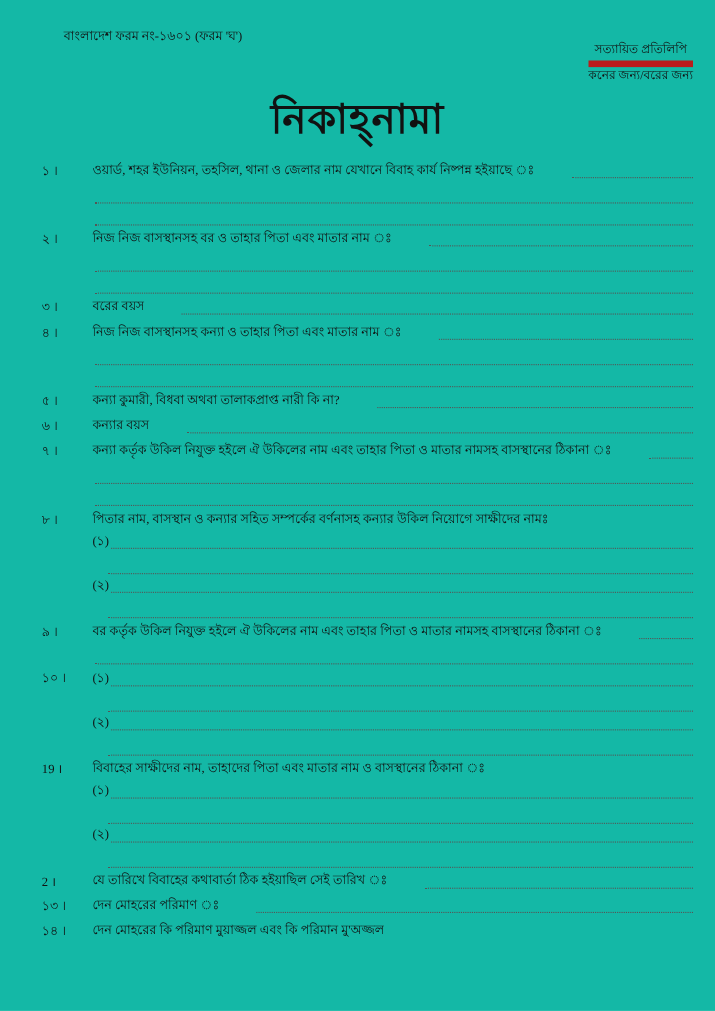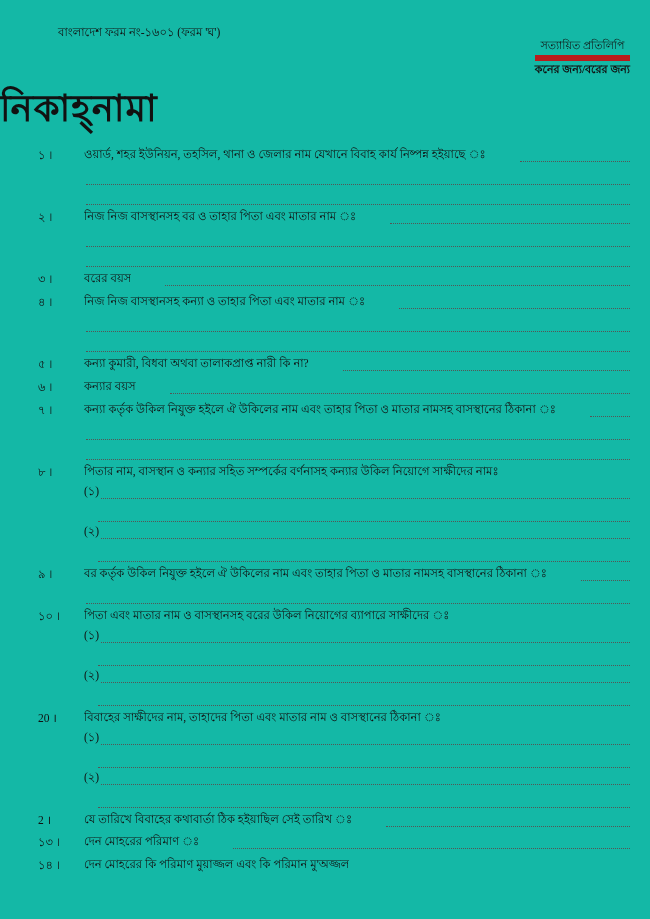--- a/index.html
+++ b/index.html
@@ -14,22 +14,23 @@
     font-size: 11.5px;
     overflow: hidden;
     box-sizing: border-box;
     padding-top: 24px;
   }
   
   .top-row { display:flex; justify-content:space-between; align-items:flex-start; padding: 0 20px 0 58px; }
   .form-no { font-size: 11.5px; white-space: nowrap; }
   .attested-block { margin-top: 15px; text-align: center; font-size: 11px; line-height: 1.25; }
   .attested-block .line-top { padding: 0 4px 2px 4px; border-bottom: 6px solid #b91c1c; }
-  .attested-block .line-bottom { padding-top: 2px; font-weight: bold; }
+  .attested-block .line-bottom { padding-top: 2px; }
   .title {
+    text-align: center;
     font-size: 37px;
     font-weight: bold;
     margin: 2px 0 4px 0;
     letter-spacing: 1px;
   }
   .rule-ref { text-align: center; font-size: 11px; margin-bottom: 5px; }
   .subtitle { text-align: center; font-size: 13px; font-weight: bold; margin-bottom: 12px; }
   
   .items { padding: 0 20px 0 38px; }
   .item { display: flex; margin-bottom: 3px; }
@@ -156,37 +157,34 @@
       <div class="label-line">
         <span class="label">বর কর্তৃক উকিল নিযুক্ত হইলে ঐ উকিলের নাম এবং তাহার পিতা ও মাতার নামসহ বাসস্থানের ঠিকানা ঃ</span>
       <span class="leader"></span>
           </div>
     <div class="dotline"></div>
         </div>
   </div>
       <div class="item">
     <div class="item-num">১০ ।</div>
     <div class="item-body">
-      <div class="label-line">
-        <span class="label">পিতা এবং মাতার নাম ও বাসস্থানসহ বরের উকিল নিয়োগের ব্যাপারে সাক্ষীদের ঃ</span>
-      </div>
     <div class="sub-line">
     <span class="sub-num">(১)</span>
   <span class="leader"></span>
           </div>
           <div class="dotline indent"></div>
           <div class="sub-line">
     <span class="sub-num">(২)</span>
   <span class="leader"></span>
           </div>
           <div class="dotline indent"></div>
         </div>
   </div>
       <div class="item">
-    <div class="item-num">20 ।</div>
+    <div class="item-num">19 ।</div>
     <div class="item-body">
       <div class="label-line">
         <span class="label">বিবাহের সাক্ষীদের নাম, তাহাদের পিতা এবং মাতার নাম ও বাসস্থানের ঠিকানা ঃ</span>
       </div>
     <div class="sub-line">
     <span class="sub-num">(১)</span>
   <span class="leader"></span>
           </div>
           <div class="dotline indent"></div>
           <div class="sub-line">

